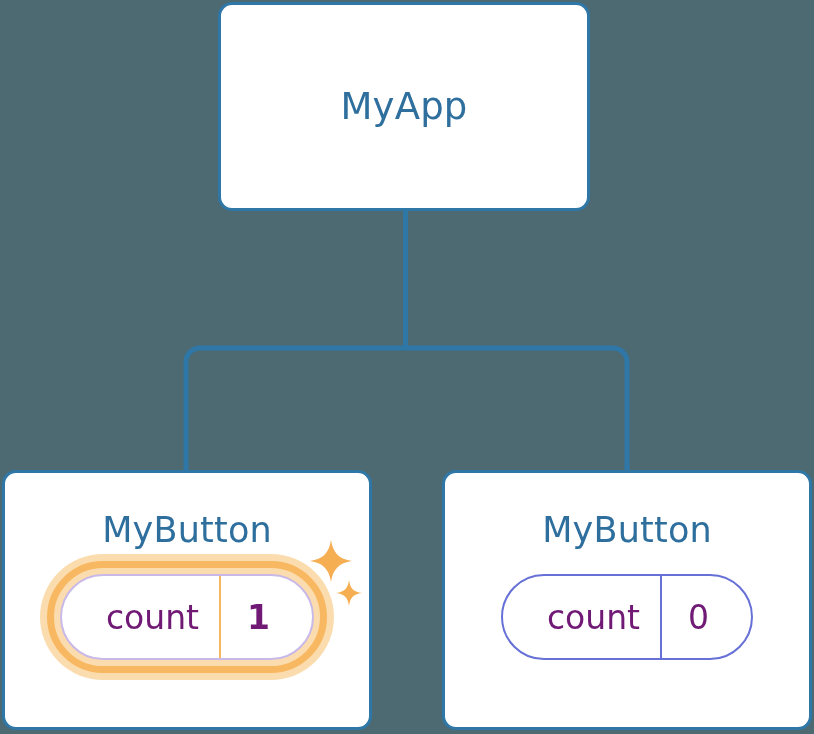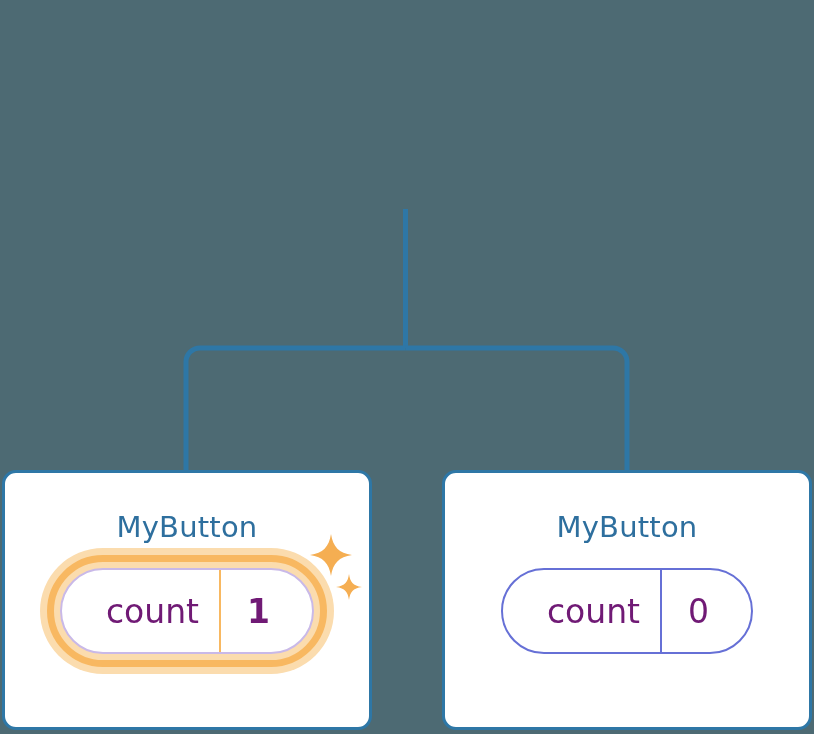--- a/index.html
+++ b/index.html
@@ -65,21 +65,21 @@
   #card-mybutton-right {
     left: 442px;
     top: 470px;
     width: 370px;
     height: 260px;
     padding-top: 40px;
   }
 
   .node-title {
     color: #2E6F9E;
-    font-size: 29px;
+    font-size: 35px;
     font-weight: 400;
     letter-spacing: 0.2px;
     line-height: 1;
     user-select: none;
   }
 
   #card-myapp .node-title {
     font-size: 37px;
   }
 
@@ -183,20 +183,23 @@
 <div id="diagram-canvas">
 
   <svg id="connectors" viewBox="0 0 814 734" width="814" height="734" fill="none" xmlns="http://www.w3.org/2000/svg" aria-hidden="true">
 
     <path d="M 405.5 209 L 405.5 348" stroke="#2E77A6" stroke-width="5" stroke-linecap="butt"></path>
 
     <path d="M 405.5 348 L 200 348 A 14 14 0 0 0 186 362 L 186 472" stroke="#2E77A6" stroke-width="5" stroke-linecap="butt"></path>
     <path d="M 405.5 348 L 613 348 A 14 14 0 0 1 627 362 L 627 472" stroke="#2E77A6" stroke-width="5" stroke-linecap="butt"></path>
   </svg>
 
+  <div id="card-myapp" class="node-card">
+    <div class="node-title">MyApp</div>
+  </div>
 
   <div id="card-mybutton-left" class="node-card">
     <div class="node-title">MyButton</div>
 
     <div class="pill-wrap is-highlighted">
       <div class="pill-halo"></div>
       <div class="pill-ring"></div>
 
       <div class="state-pill">
         <div class="pill-key">count</div>

